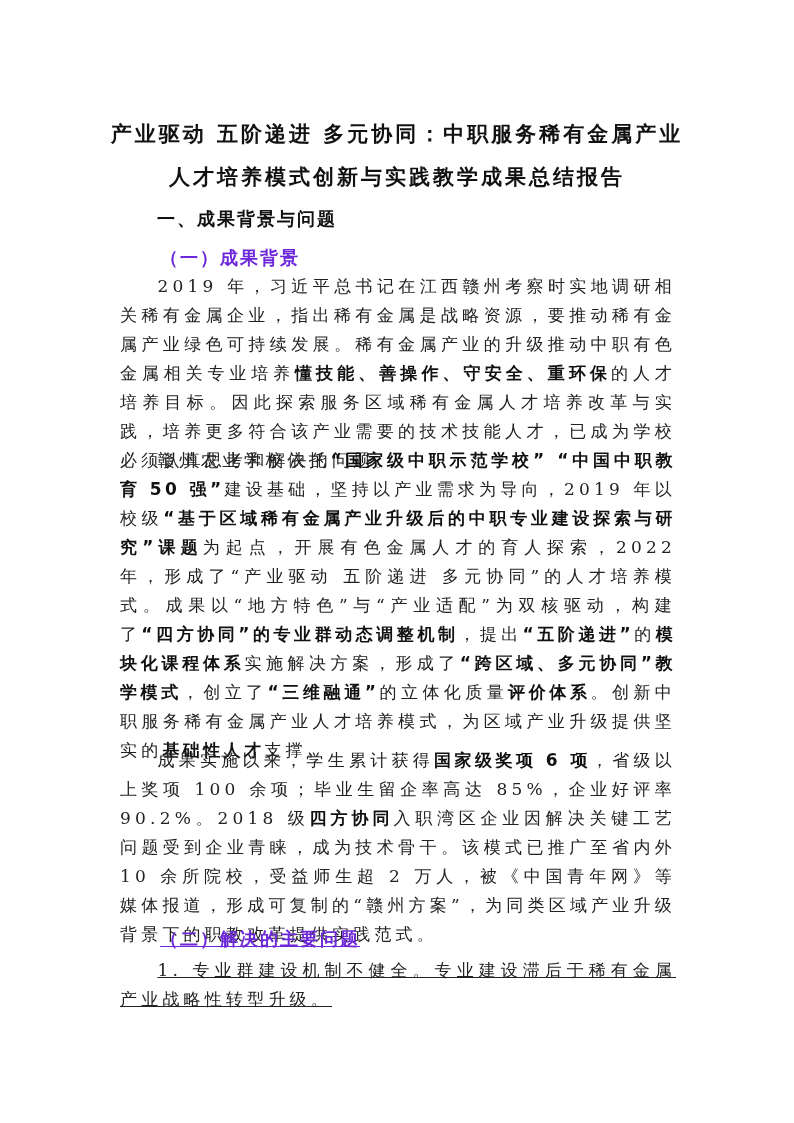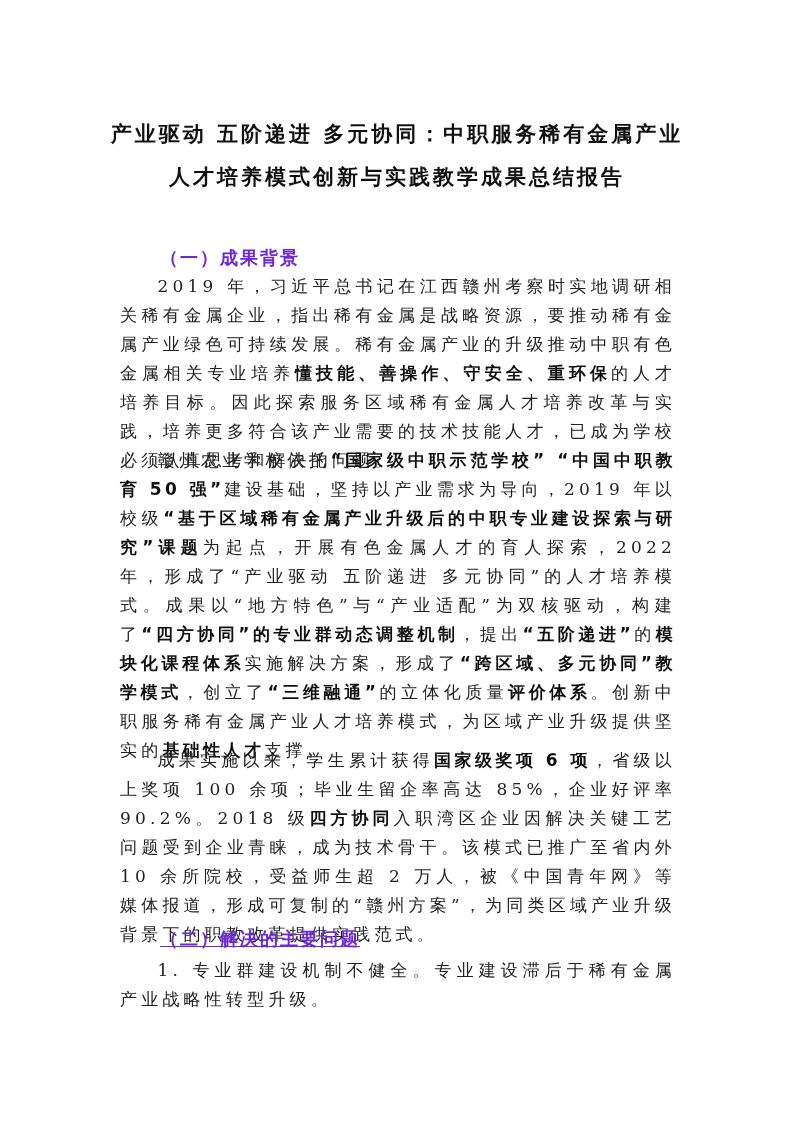--- a/index.html
+++ b/index.html
@@ -16,29 +16,30 @@
   .h2 { position: absolute; font-family: "DejaVu Sans", "Liberation Sans", sans-serif;
         font-weight: bold; font-size: 18px; letter-spacing: 2px; color: #6d28d9; }
   .h2a { left: 160px; top: 230px; }
   .h2b { left: 160px; top: 911px; text-decoration: underline; }
   .para { position: absolute; left: 120px; width: 556px; font-size: 17px; line-height: 29px;
           letter-spacing: 4.2px; text-align: justify; text-indent: 2.2em; color: #222; }
   .para b { font-family: "DejaVu Sans", "Liberation Sans", sans-serif; font-weight: bold; color: #111; letter-spacing: 3.4px; }
   .p1 { top: 256px; }
   .p2 { top: 430px; }
   .p3 { top: 730px; }
-  .p4 { top: 940px; }
+  .p4 { top: 940px; text-decoration: underline; }
   .p5 { top: 998px; }
 </style>
 </head>
 <body>
 
 <div class="page">
   <div class="title t1">产业驱动 五阶递进 多元协同：中职服务稀有金属产业</div>
   <div class="title t2">人才培养模式创新与实践教学成果总结报告</div>
+  <div class="h1">一、成果背景与问题</div>
   <div class="h2 h2a">（一）成果背景</div>
 
   <div class="para p1"><span>2019 年，习近平总书记在江西赣州考察时实地调研相关稀有金属企业，指出稀有金属是战略资源，要推动稀有金属产业绿色可持续发展。稀有金属产业的升级推动中职有色金属相关专业培养</span><b>懂技能、善操作、守安全、重环保</b><span>的人才培养目标。因此探索服务区域稀有金属人才培养改革与实践，培养更多符合该产业需要的技术技能人才，已成为学校必须认真思考和解决的问题。</span></div>
   <div class="para p2"><span>赣州农业学校依托</span><b>“国家级中职示范学校” “中国中职教育 50 强”</b><span>建设基础，坚持以产业需求为导向，2019 年以校级</span><b>“基于区域稀有金属产业升级后的中职专业建设探索与研究”课题</b><span>为起点，开展有色金属人才的育人探索，2022 年，形成了“产业驱动 五阶递进 多元协同”的人才培养模式。成果以“地方特色”与“产业适配”为双核驱动，构建了</span><b>“四方协同”的专业群动态调整机制</b><span>，提出</span><b>“五阶递进”</b><span>的</span><b>模块化课程体系</b><span>实施解决方案，形成了</span><b>“跨区域、多元协同”教学模式</b><span>，创立了</span><b>“三维融通”</b><span>的立体化质量</span><b>评价体系</b><span>。创新中职服务稀有金属产业人才培养模式，为区域产业升级提供坚实的</span><b>基础性人才</b><span>支撑。</span></div>
   <div class="para p3"><span>成果实施以来，学生累计获得</span><b>国家级奖项 6 项</b><span>，省级以上奖项 100 余项；毕业生留企率高达 85%，企业好评率 90.2%。2018 级</span><b>四方协同</b><span>入职湾区企业因解决关键工艺问题受到企业青睐，成为技术骨干。该模式已推广至省内外 10 余所院校，受益师生超 2 万人，被《中国青年网》等媒体报道，形成可复制的“赣州方案”，为同类区域产业升级背景下的职教改革提供实践范式。</span></div>
 
   <div class="h2 h2b">（二）解决的主要问题</div>
 
   <div class="para p4"><span>1. 专业群建设机制不健全。专业建设滞后于稀有金属产业战略性转型升级。</span></div>
 </div>

